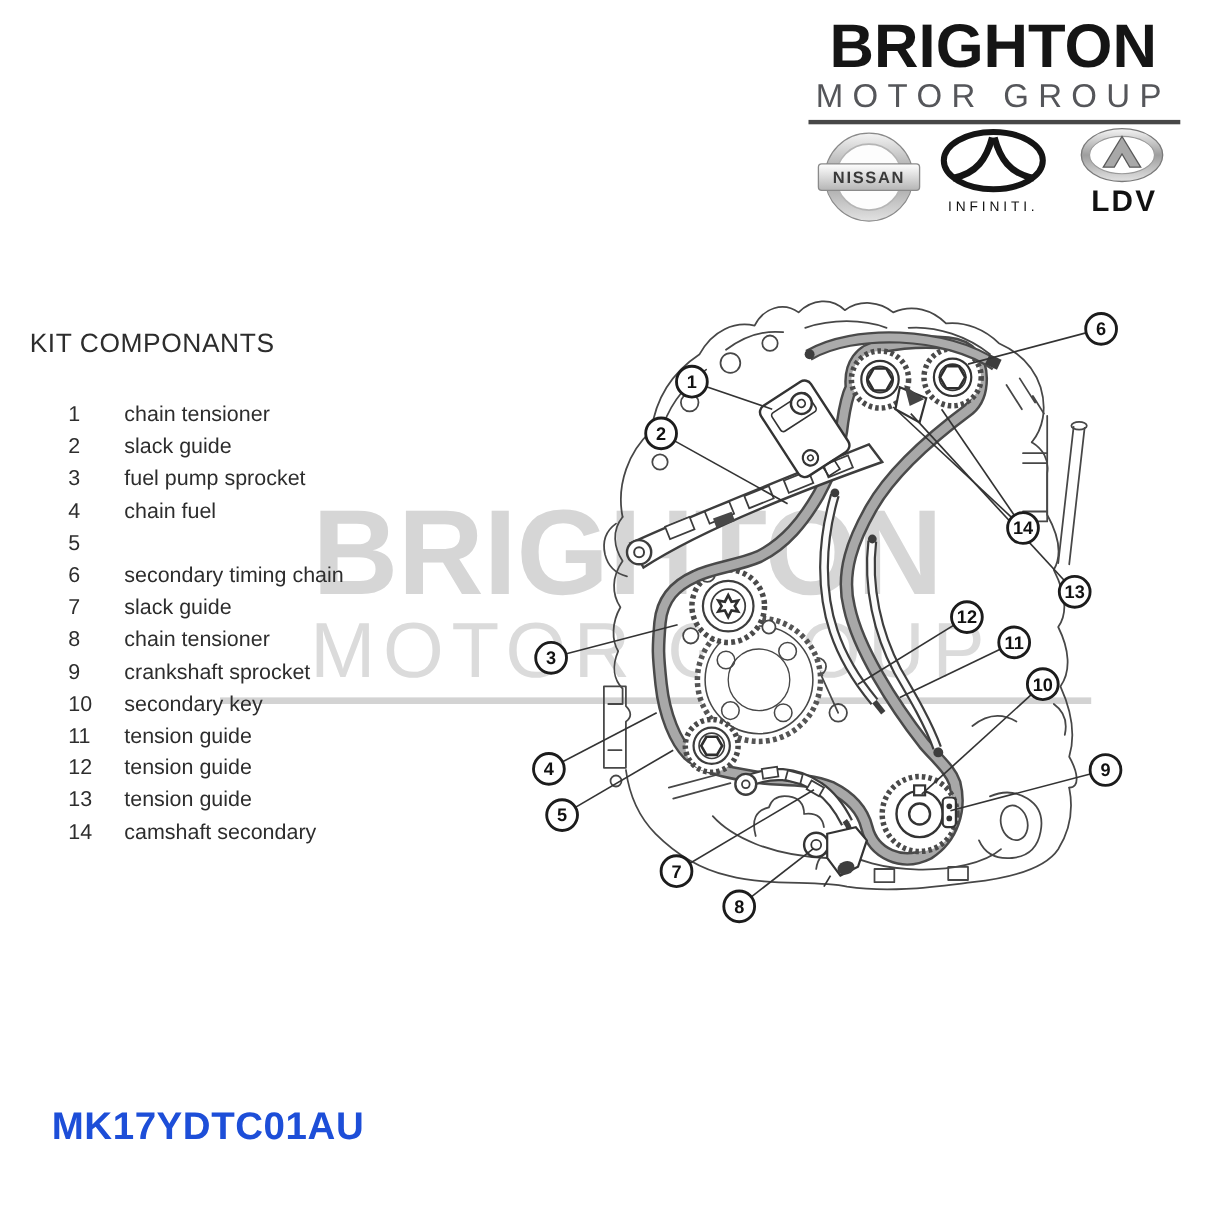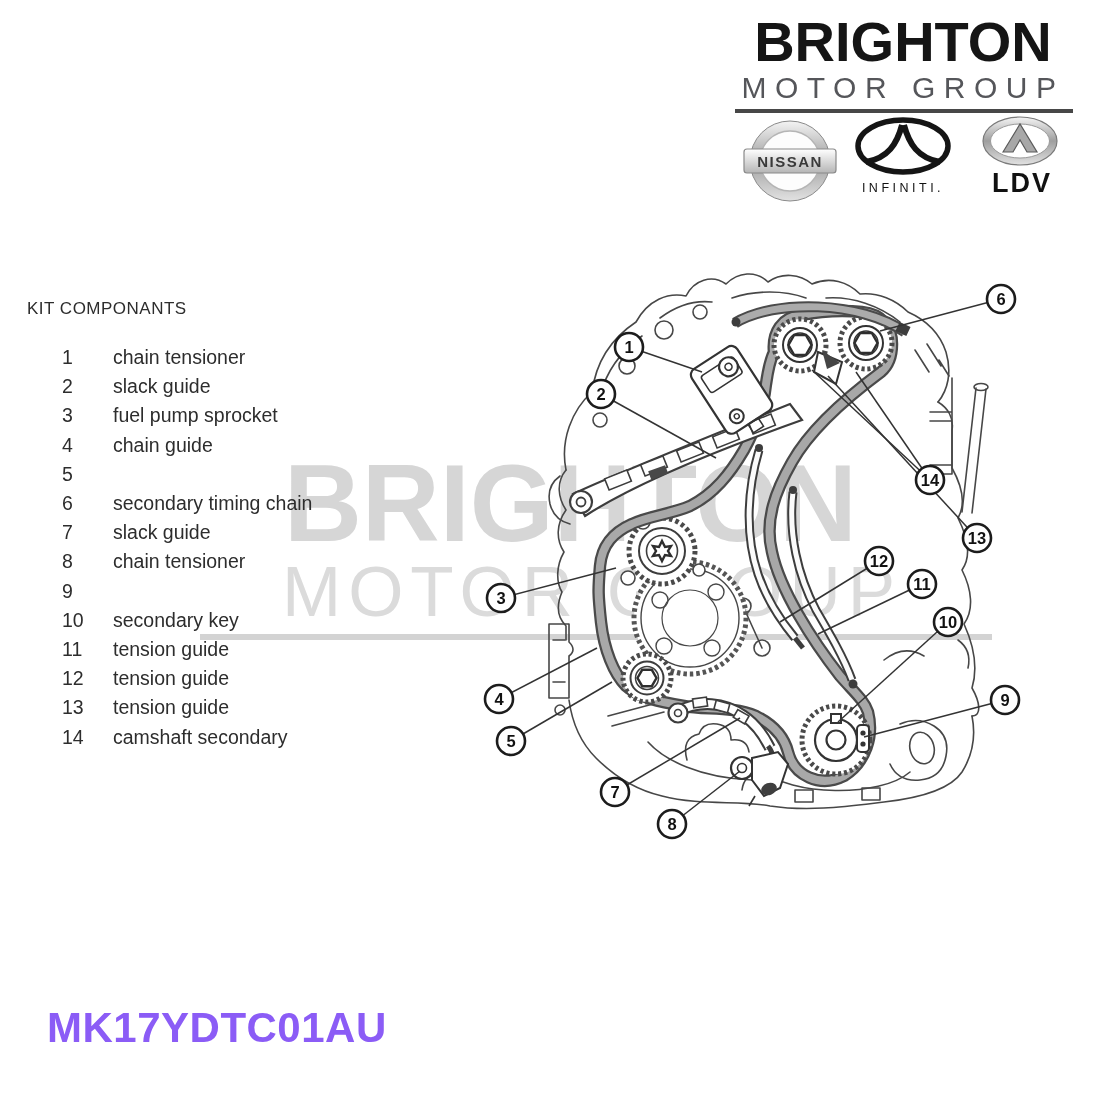--- a/index.html
+++ b/index.html
@@ -14,28 +14,28 @@
   .brand-rule{position:absolute;left:735px;top:109px;width:338px;height:3.5px;background:#474747;}
   .logos-svg{position:absolute;left:733px;top:114px;}
   
   .wm1{position:absolute;left:284px;top:448px;font-size:110px;font-weight:bold;color:#d6d6d6;
        letter-spacing:0px;line-height:1;white-space:nowrap;transform:scaleX(0.98);transform-origin:left top;}
   .wm2{position:absolute;left:282px;top:556px;font-size:71px;font-weight:400;color:#dbdbdb;
        letter-spacing:7px;line-height:1;white-space:nowrap;}
   .wm-line{position:absolute;left:200px;top:634px;width:792px;height:6px;background:#d3d3d3;}
   
   .kit{position:absolute;left:27px;top:299px;color:#2d2d2d;}
-  .kit-heading{font-size:17px;letter-spacing:0.5px;color:#2d2d2d;margin:0 0 24px 0;font-weight:400;}
+  .kit-heading{font-size:24px;letter-spacing:0.5px;color:#2d2d2d;margin:0 0 36px 0;font-weight:400;}
   .krow{display:flex;line-height:29.2px;font-size:19.5px;}
   .knum{width:35px;margin-left:35px;text-align:left;}
   .klbl{margin-left:16px;}
   
   .diagram-svg{position:absolute;left:440px;top:260px;}
   
-  .part-number{position:absolute;left:47px;top:1004px;font-size:42px;font-weight:bold;color:#8b5cf6;letter-spacing:0.5px;text-align:center;}
+  .part-number{position:absolute;left:47px;top:1004px;font-size:35px;font-weight:bold;color:#1d4ed8;letter-spacing:0.5px;text-align:center;}
 </style>
 </head>
 <body>
 
 <div class="wm1">BRIGHTON</div>
 <div class="wm2">MOTOR GROUP</div>
 <div class="wm-line"></div>
 
 <div class="brand">
   <div class="brand-title">BRIGHTON</div>
@@ -88,39 +88,40 @@
       <div class="krow">
         <span class="knum">2</span>
         <span class="klbl">slack guide</span>
       </div>
       <div class="krow">
         <span class="knum">3</span>
         <span class="klbl">fuel pump sprocket</span>
       </div>
       <div class="krow">
         <span class="knum">4</span>
-        <span class="klbl">chain guide</span>
+        <span class="klbl">chain fuel</span>
       </div>
       <div class="krow">
         <span class="knum">5</span>
       </div>
       <div class="krow">
         <span class="knum">6</span>
         <span class="klbl">secondary timing chain</span>
       </div>
       <div class="krow">
         <span class="knum">7</span>
         <span class="klbl">slack guide</span>
       </div>
       <div class="krow">
         <span class="knum">8</span>
         <span class="klbl">chain tensioner</span>
       </div>
       <div class="krow">
         <span class="knum">9</span>
+        <span class="klbl">crankshaft sprocket</span>
       </div>
       <div class="krow">
         <span class="knum">10</span>
         <span class="klbl">secondary key</span>
       </div>
       <div class="krow">
         <span class="knum">11</span>
         <span class="klbl">tension guide</span>
       </div>
       <div class="krow">

